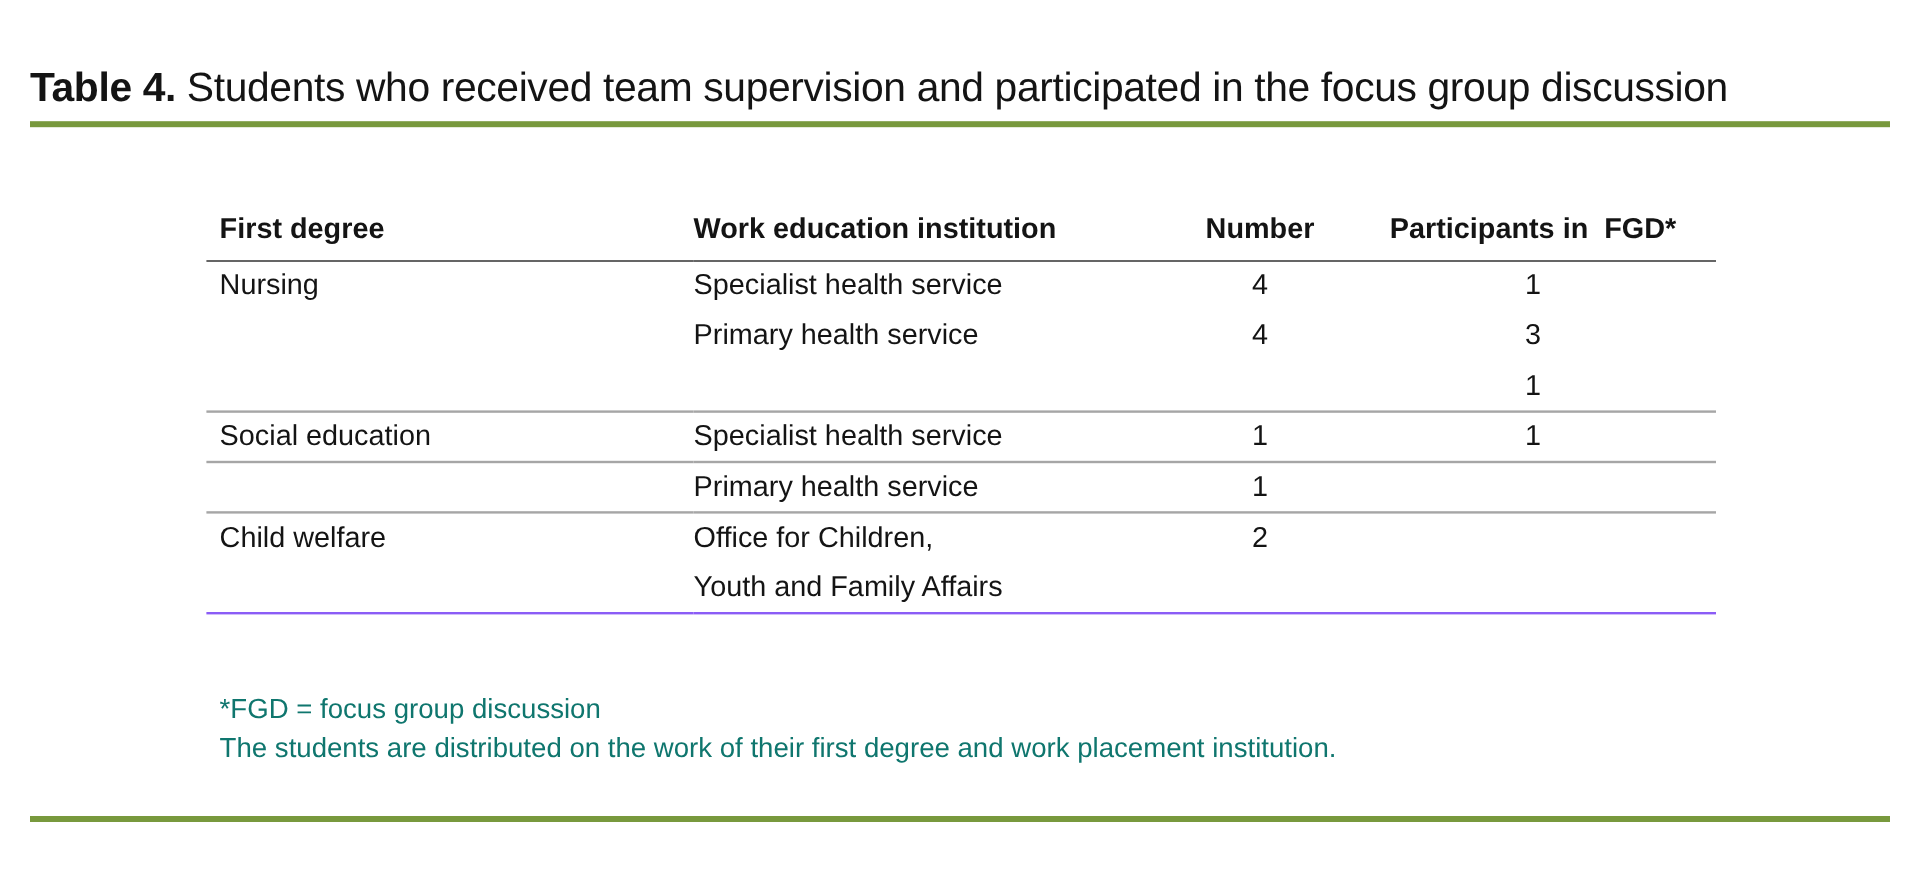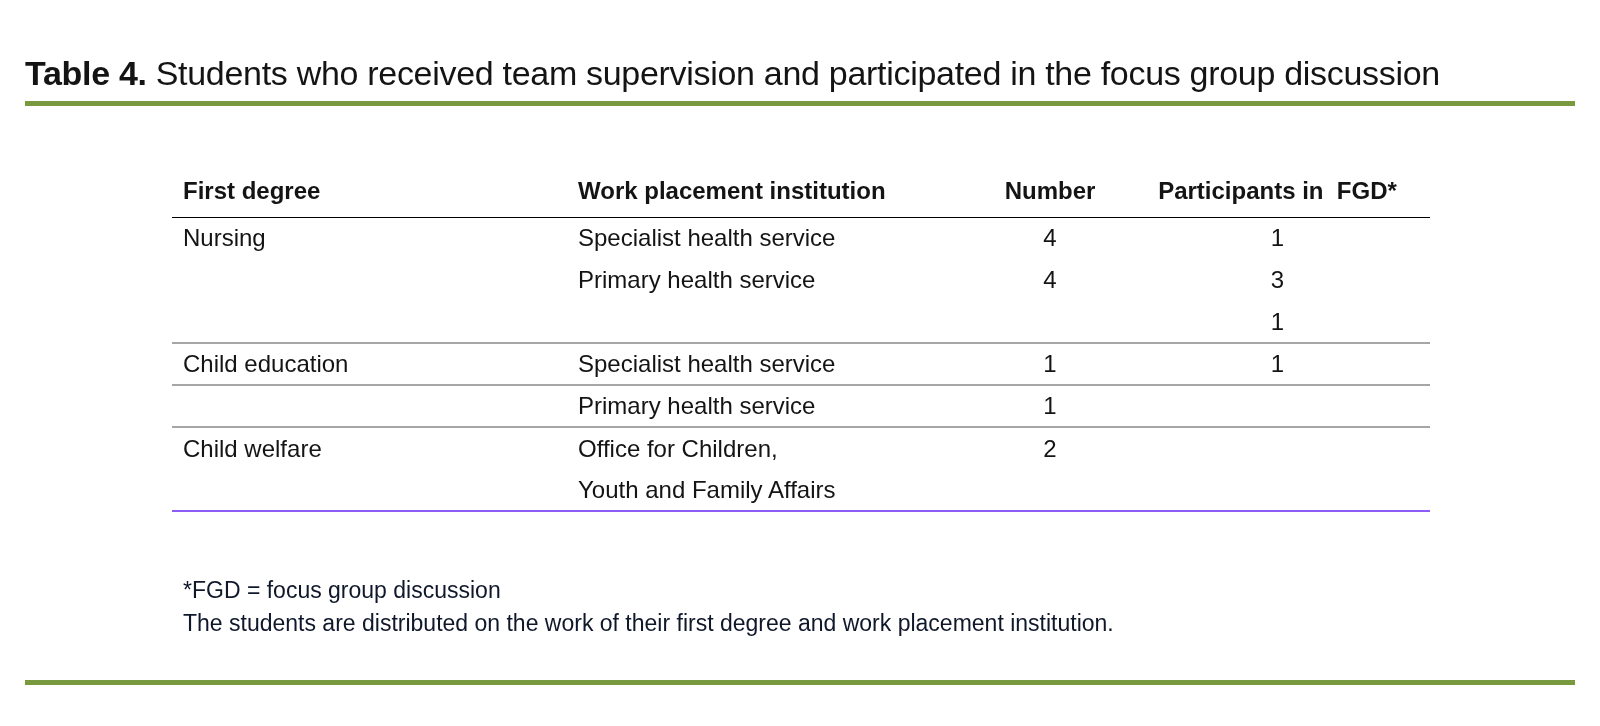--- a/index.html
+++ b/index.html
@@ -68,21 +68,21 @@
     white-space: nowrap;
     overflow: visible;
   }
 
   .footnotes {
     position: absolute;
     left: 183px;
     top: 574px;
     font-size: 23px;
     line-height: 33px;
-    color: #0f172a;
+    color: #0f766e;
   }
 </style>
 </head>
 <body>
 
 <div class="page">
 
   <div class="title">
     <span class="t-label">Table 4.</span><span class="t-text">Students who received team supervision and participated in the focus group discussion</span>
   </div>
@@ -92,21 +92,21 @@
   <table class="data">
     <colgroup>
       <col class="c1">
         <col class="c2">
         <col class="c3">
         <col class="c4">
     </colgroup>
     <thead>
       <tr>
         <th class="left pad-l">First degree</th>
-        <th class="left">Work placement institution</th>
+        <th class="left">Work education institution</th>
         <th class="center">Number</th>
         <th class="center">Participants in  FGD*</th>
       </tr>
     </thead>
 
     <tbody class="group">
       <tr>
         <td class="left pad-l">Nursing</td>
         <td class="left">Specialist health service</td>
         <td class="center">4</td>
@@ -121,21 +121,21 @@
       <tr>
         <td class="left pad-l"></td>
         <td class="left"></td>
         <td class="center"></td>
         <td class="center">1</td>
       </tr>
     </tbody>
 
     <tbody class="group">
       <tr>
-        <td class="left pad-l">Child education</td>
+        <td class="left pad-l">Social education</td>
         <td class="left">Specialist health service</td>
         <td class="center">1</td>
         <td class="center">1</td>
       </tr>
     </tbody>
 
     <tbody class="group">
       <tr>
         <td class="left pad-l"></td>
         <td class="left">Primary health service</td>

